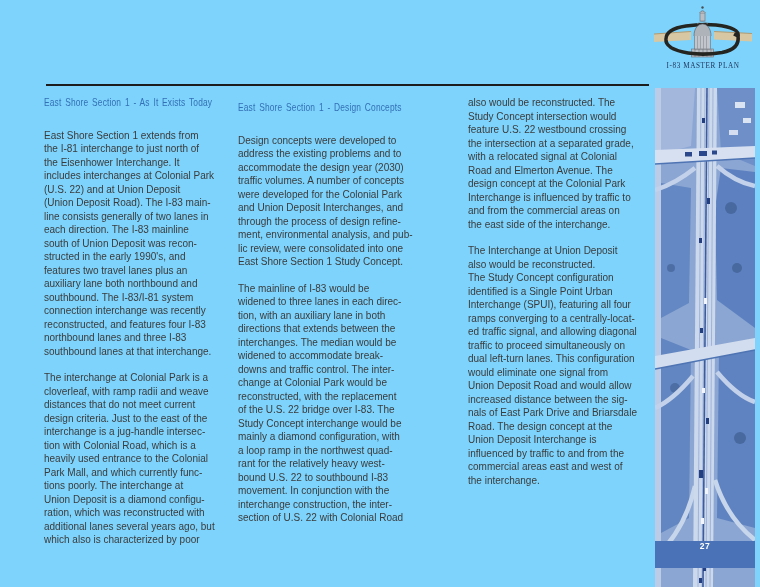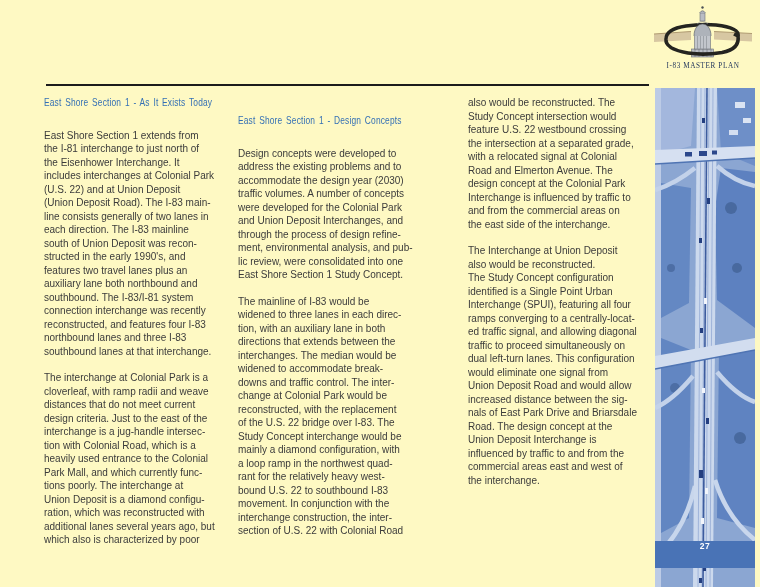--- a/index.html
+++ b/index.html
@@ -1,32 +1,32 @@
 <!DOCTYPE html>
 <html><head>
 <meta charset="utf-8">
 <style>
   html,body{margin:0;padding:0;background:#ffffff;}
   .page{
-    position:relative;width:760px;height:587px;background:#fef9c3;overflow:hidden;
+    position:relative;width:760px;height:587px;background:#7dd3fc;overflow:hidden;
     font-family:"Liberation Sans", sans-serif;
   }
   .top-rule{position:absolute;left:46px;top:84px;width:603px;height:2px;background:#1c1c1c;}
   .logo{position:absolute;left:652px;top:4px;width:102px;height:70px;}
   .col{position:absolute;top:96px;color:#3b3b3b;font-size:10px;line-height:13.5px;}
   .col-1{left:44px;width:194px;}
   .col-2{left:238px;width:196px;}
   .col-3{left:440px;width:198px;margin-left:28px;}
   .para{white-space:pre-line;margin:0 0 13px 0;}
   .heading{
     height:13.5px;margin:0 0 19px 0;color:#3470b5;font-size:10.5px;font-weight:normal;
     letter-spacing:0.2px;word-spacing:1.5px;
   }
   .heading > span{display:inline-block;white-space:nowrap;transform:scaleX(0.8);transform-origin:left center;}
-  .heading-2{margin-top:18px;}
+  .heading-2{margin-top:5px;}
   .photo{position:absolute;left:655px;top:88px;width:100px;height:499px;overflow:hidden;}
   .photo svg{display:block;}
   .page-band{
     position:absolute;left:655px;top:541px;width:100px;height:27px;background:#4973b6;
     color:#ffffff;font-size:8.5px;font-weight:bold;text-align:center;line-height:11px;
     letter-spacing:0.5px;
   }
 </style>
 </head>
 <body>

